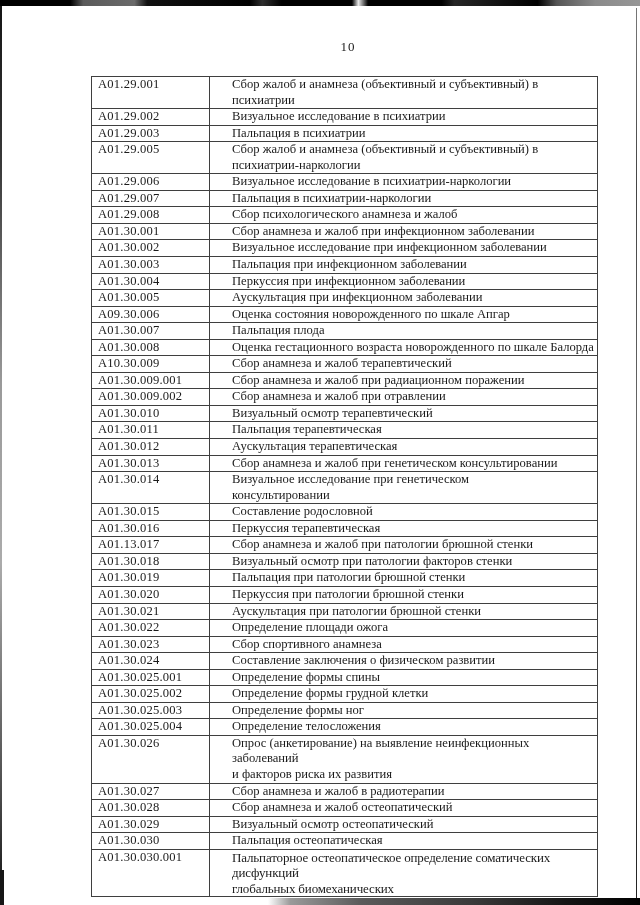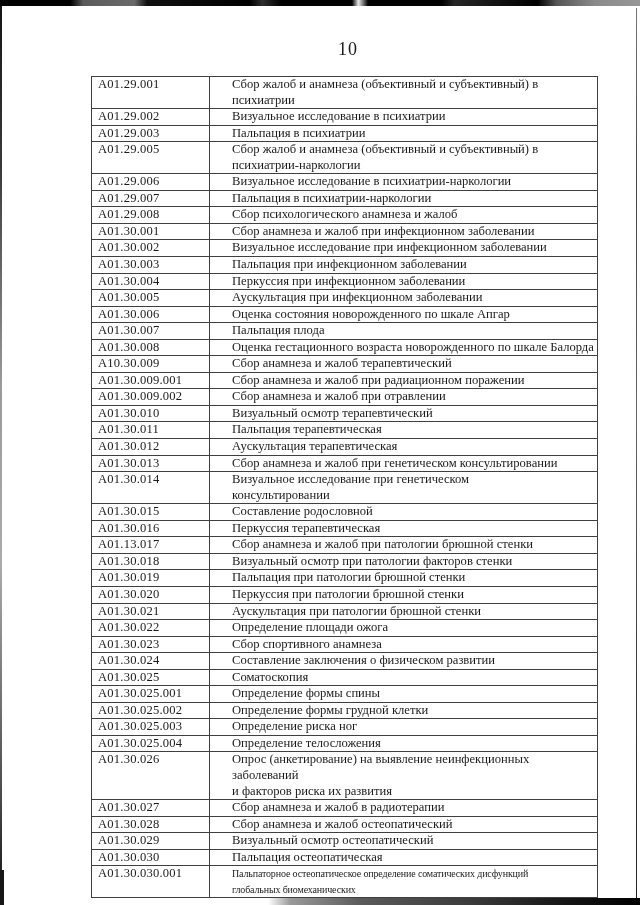--- a/index.html
+++ b/index.html
@@ -53,21 +53,21 @@
     background: linear-gradient(90deg,
       rgba(160,160,160,0) 0%, #9a9a9a 6%, #5a5a5a 25%, #3a3a3a 55%, #151515 80%, #000 100%);
   }
 
   
   .page-number {
     position: absolute;
     left: 330px; top: 39px;
     width: 36px;
     text-align: center;
-    font-size: 18px;
+    font-size: 13px;
     letter-spacing: 1px;
   }
 
   
   table.codes-table {
     position: absolute;
     left: 91px; top: 76px;
     width: 506px;
     border-collapse: collapse;
     table-layout: fixed;
@@ -87,21 +87,21 @@
   table.codes-table td.code-cell {
     letter-spacing: 0.2px;
     white-space: nowrap;
   }
   table.codes-table td.desc-cell {
     white-space: pre-line;
     padding-left: 22px;
   }
   
   table.codes-table tr:last-child td.desc-cell {
-    font-size: 10px;
+    font-size: 13px;
     letter-spacing: -0.15px;
   }
 </style>
 </head>
 <body>
 
 <div class="artifact-top"></div>
 <div class="artifact-left"></div>
 <div class="artifact-right"></div>
 <div class="artifact-bottom-left"></div>
@@ -159,21 +159,21 @@
       </tr>
       <tr>
         <td class="code-cell">A01.30.004</td>
         <td class="desc-cell">Перкуссия при инфекционном заболевании</td>
       </tr>
       <tr>
         <td class="code-cell">A01.30.005</td>
         <td class="desc-cell">Аускультация при инфекционном заболевании</td>
       </tr>
       <tr>
-        <td class="code-cell">A01.30.006</td>
+        <td class="code-cell">A09.30.006</td>
         <td class="desc-cell">Оценка состояния новорожденного по шкале Апгар</td>
       </tr>
       <tr>
         <td class="code-cell">A01.30.007</td>
         <td class="desc-cell">Пальпация плода</td>
       </tr>
       <tr>
         <td class="code-cell">A01.30.008</td>
         <td class="desc-cell">Оценка гестационного возраста новорожденного по шкале Балорда</td>
       </tr>
@@ -244,34 +244,30 @@
       </tr>
       <tr>
         <td class="code-cell">A01.30.023</td>
         <td class="desc-cell">Сбор спортивного анамнеза</td>
       </tr>
       <tr>
         <td class="code-cell">A01.30.024</td>
         <td class="desc-cell">Составление заключения о физическом развитии</td>
       </tr>
       <tr>
-        <td class="code-cell">A01.30.025</td>
-        <td class="desc-cell">Соматоскопия</td>
-      </tr>
-      <tr>
         <td class="code-cell">A01.30.025.001</td>
         <td class="desc-cell">Определение формы спины</td>
       </tr>
       <tr>
         <td class="code-cell">A01.30.025.002</td>
         <td class="desc-cell">Определение формы грудной клетки</td>
       </tr>
       <tr>
         <td class="code-cell">A01.30.025.003</td>
-        <td class="desc-cell">Определение риска ног</td>
+        <td class="desc-cell">Определение формы ног</td>
       </tr>
       <tr>
         <td class="code-cell">A01.30.025.004</td>
         <td class="desc-cell">Определение телосложения</td>
       </tr>
       <tr>
         <td class="code-cell">A01.30.026</td>
         <td class="desc-cell">Опрос (анкетирование) на выявление неинфекционных заболеваний
 и факторов риска их развития</td>
       </tr>

